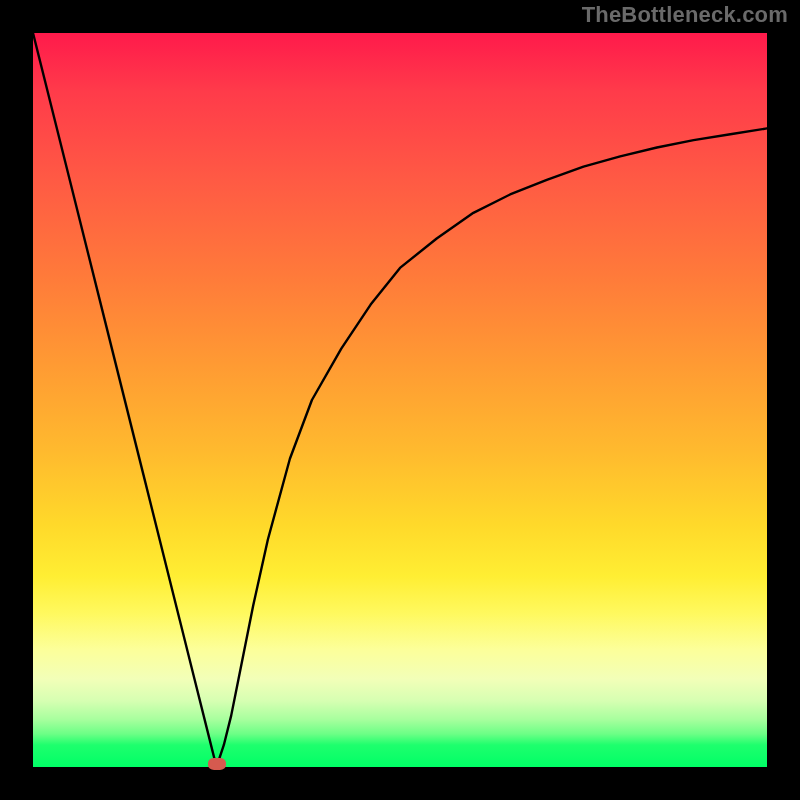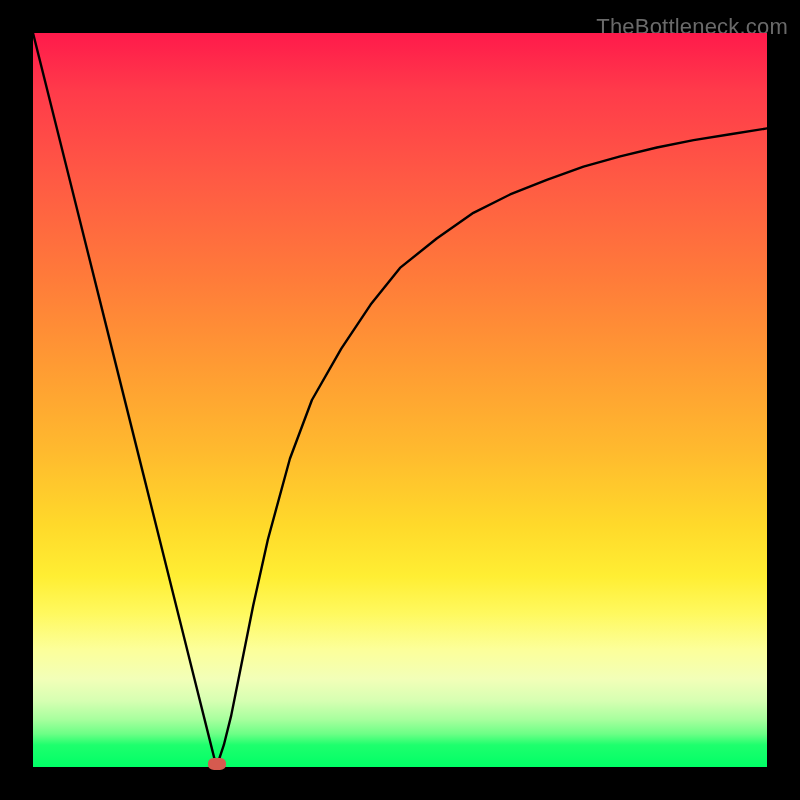--- a/index.html
+++ b/index.html
@@ -18,23 +18,22 @@
     width: 800px;
     height: 800px;
     background: #000;
   }
   .watermark {
     position: absolute;
     top: 2px;
     right: 12px;
     color: #6a6a6a;
     font-size: 22px;
-    font-weight: 400;
+    font-weight: 700;
     letter-spacing: 0.2px;
-    margin-top: 12px;
   }
   .plot {
     position: absolute;
     left: 33px;
     top: 33px;
     width: 734px;
     height: 734px;
     
     background: linear-gradient(
       to bottom,

